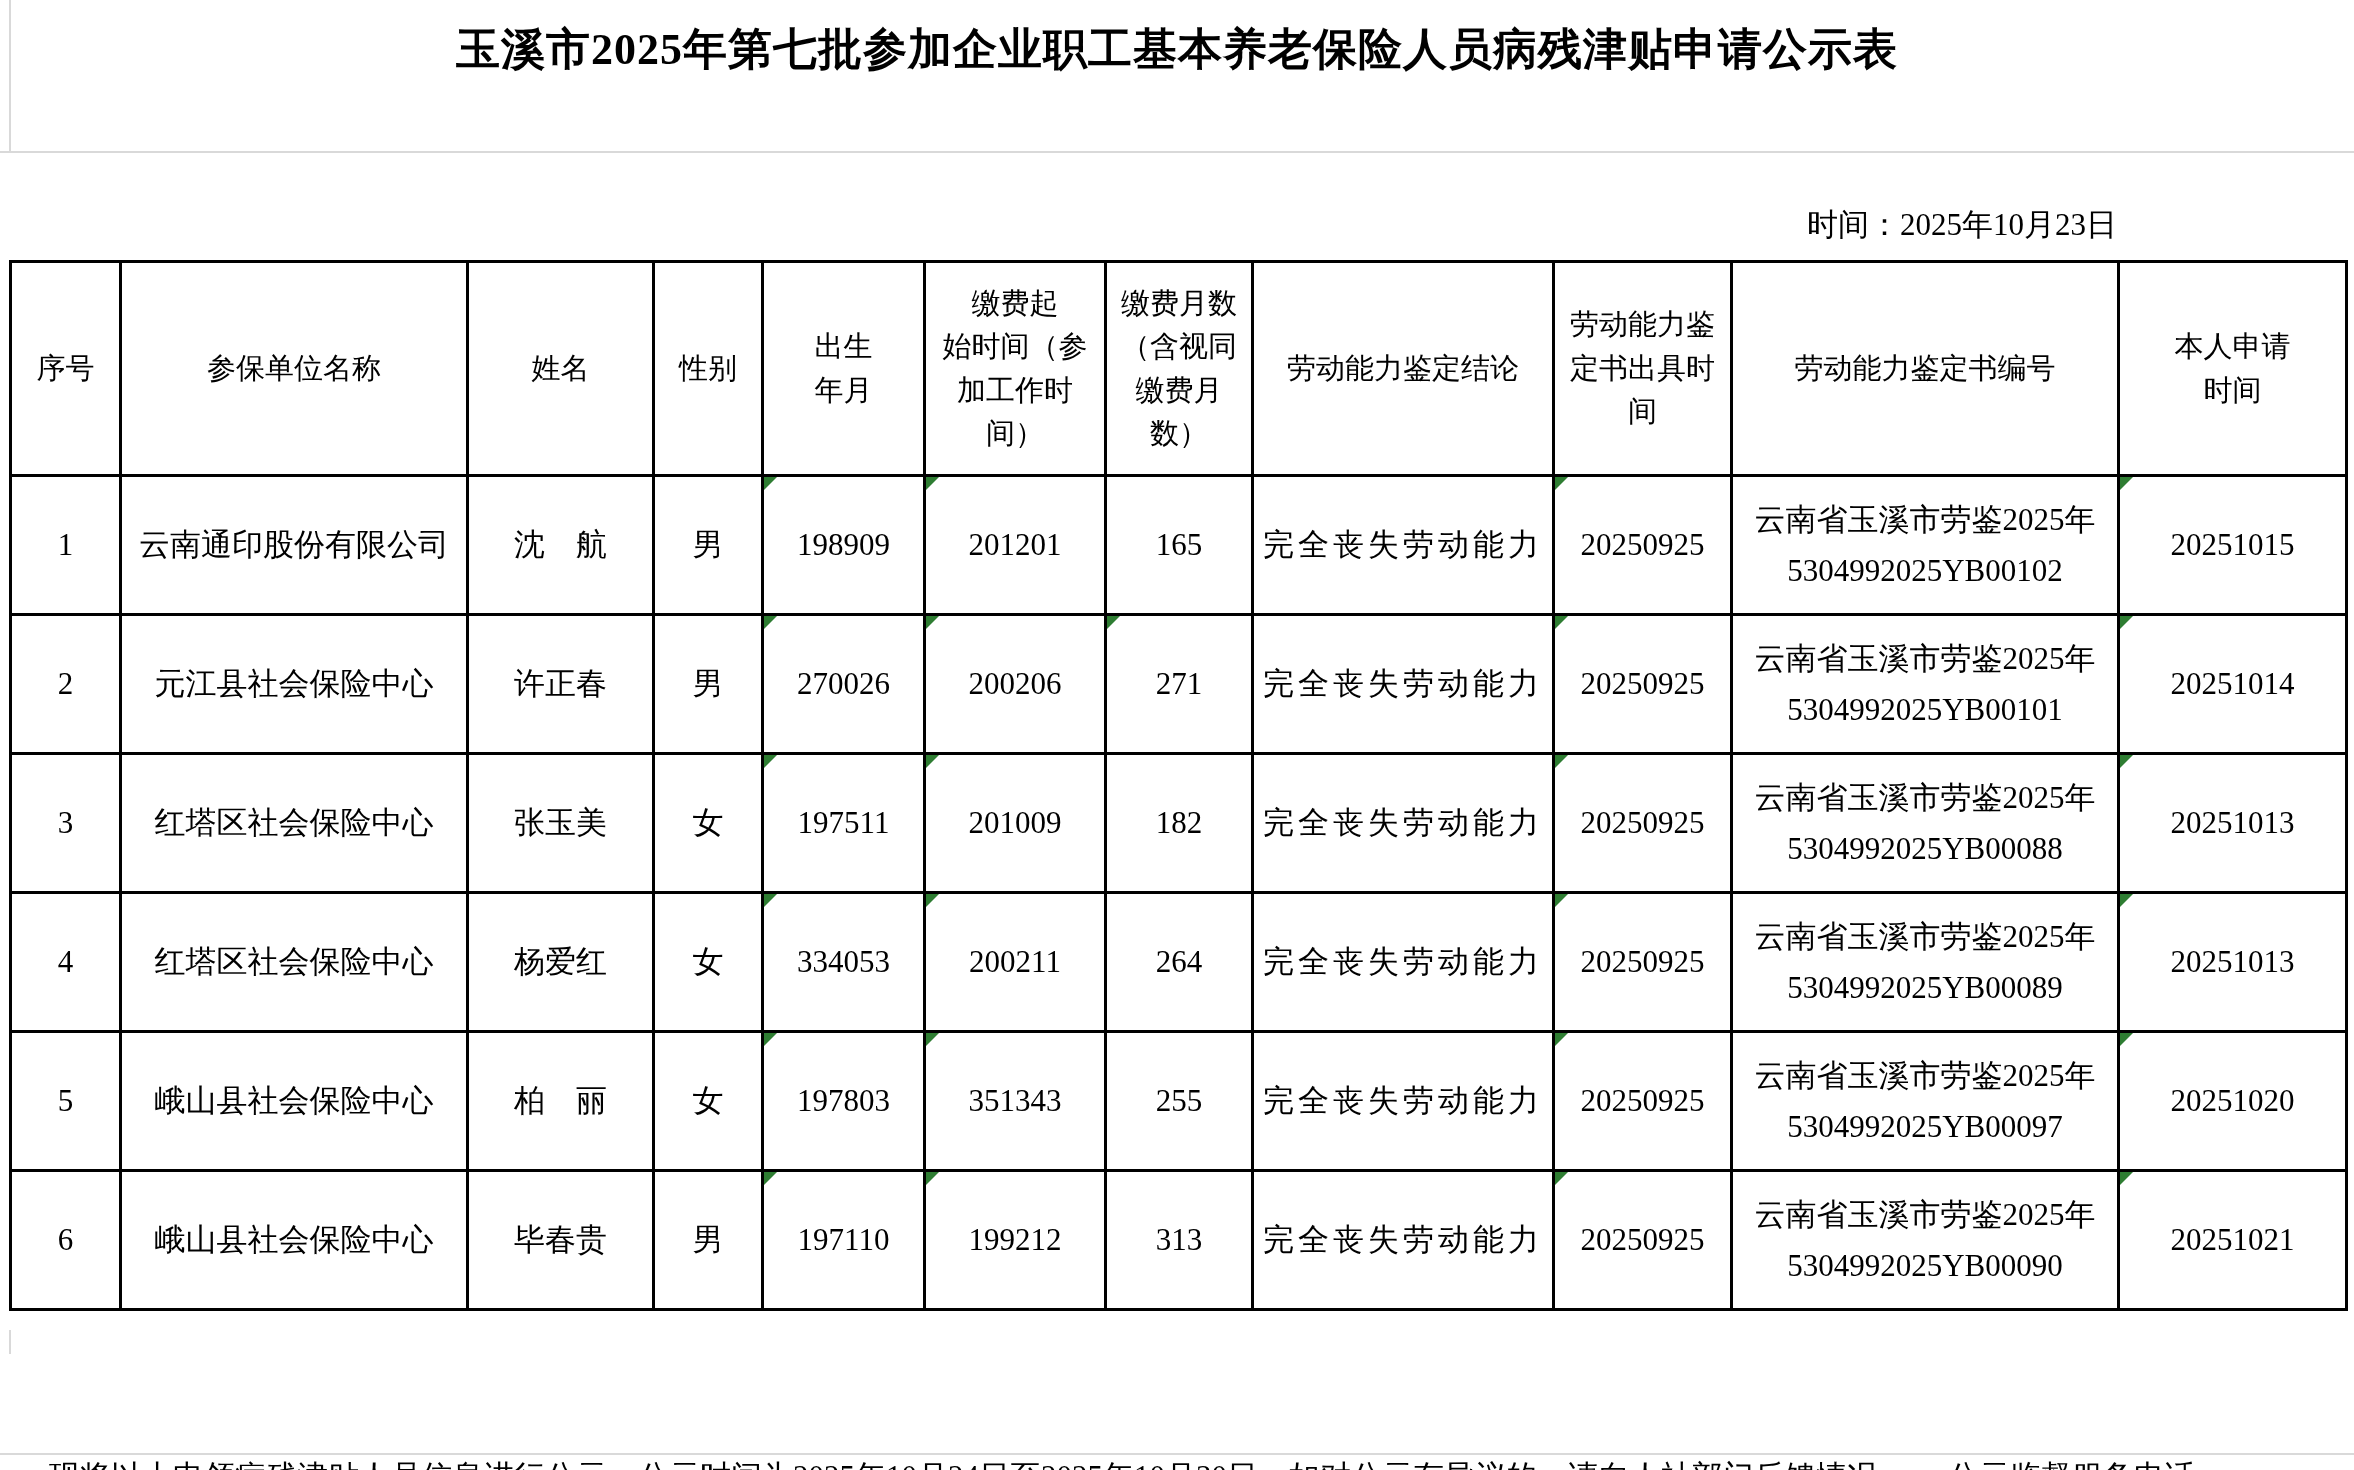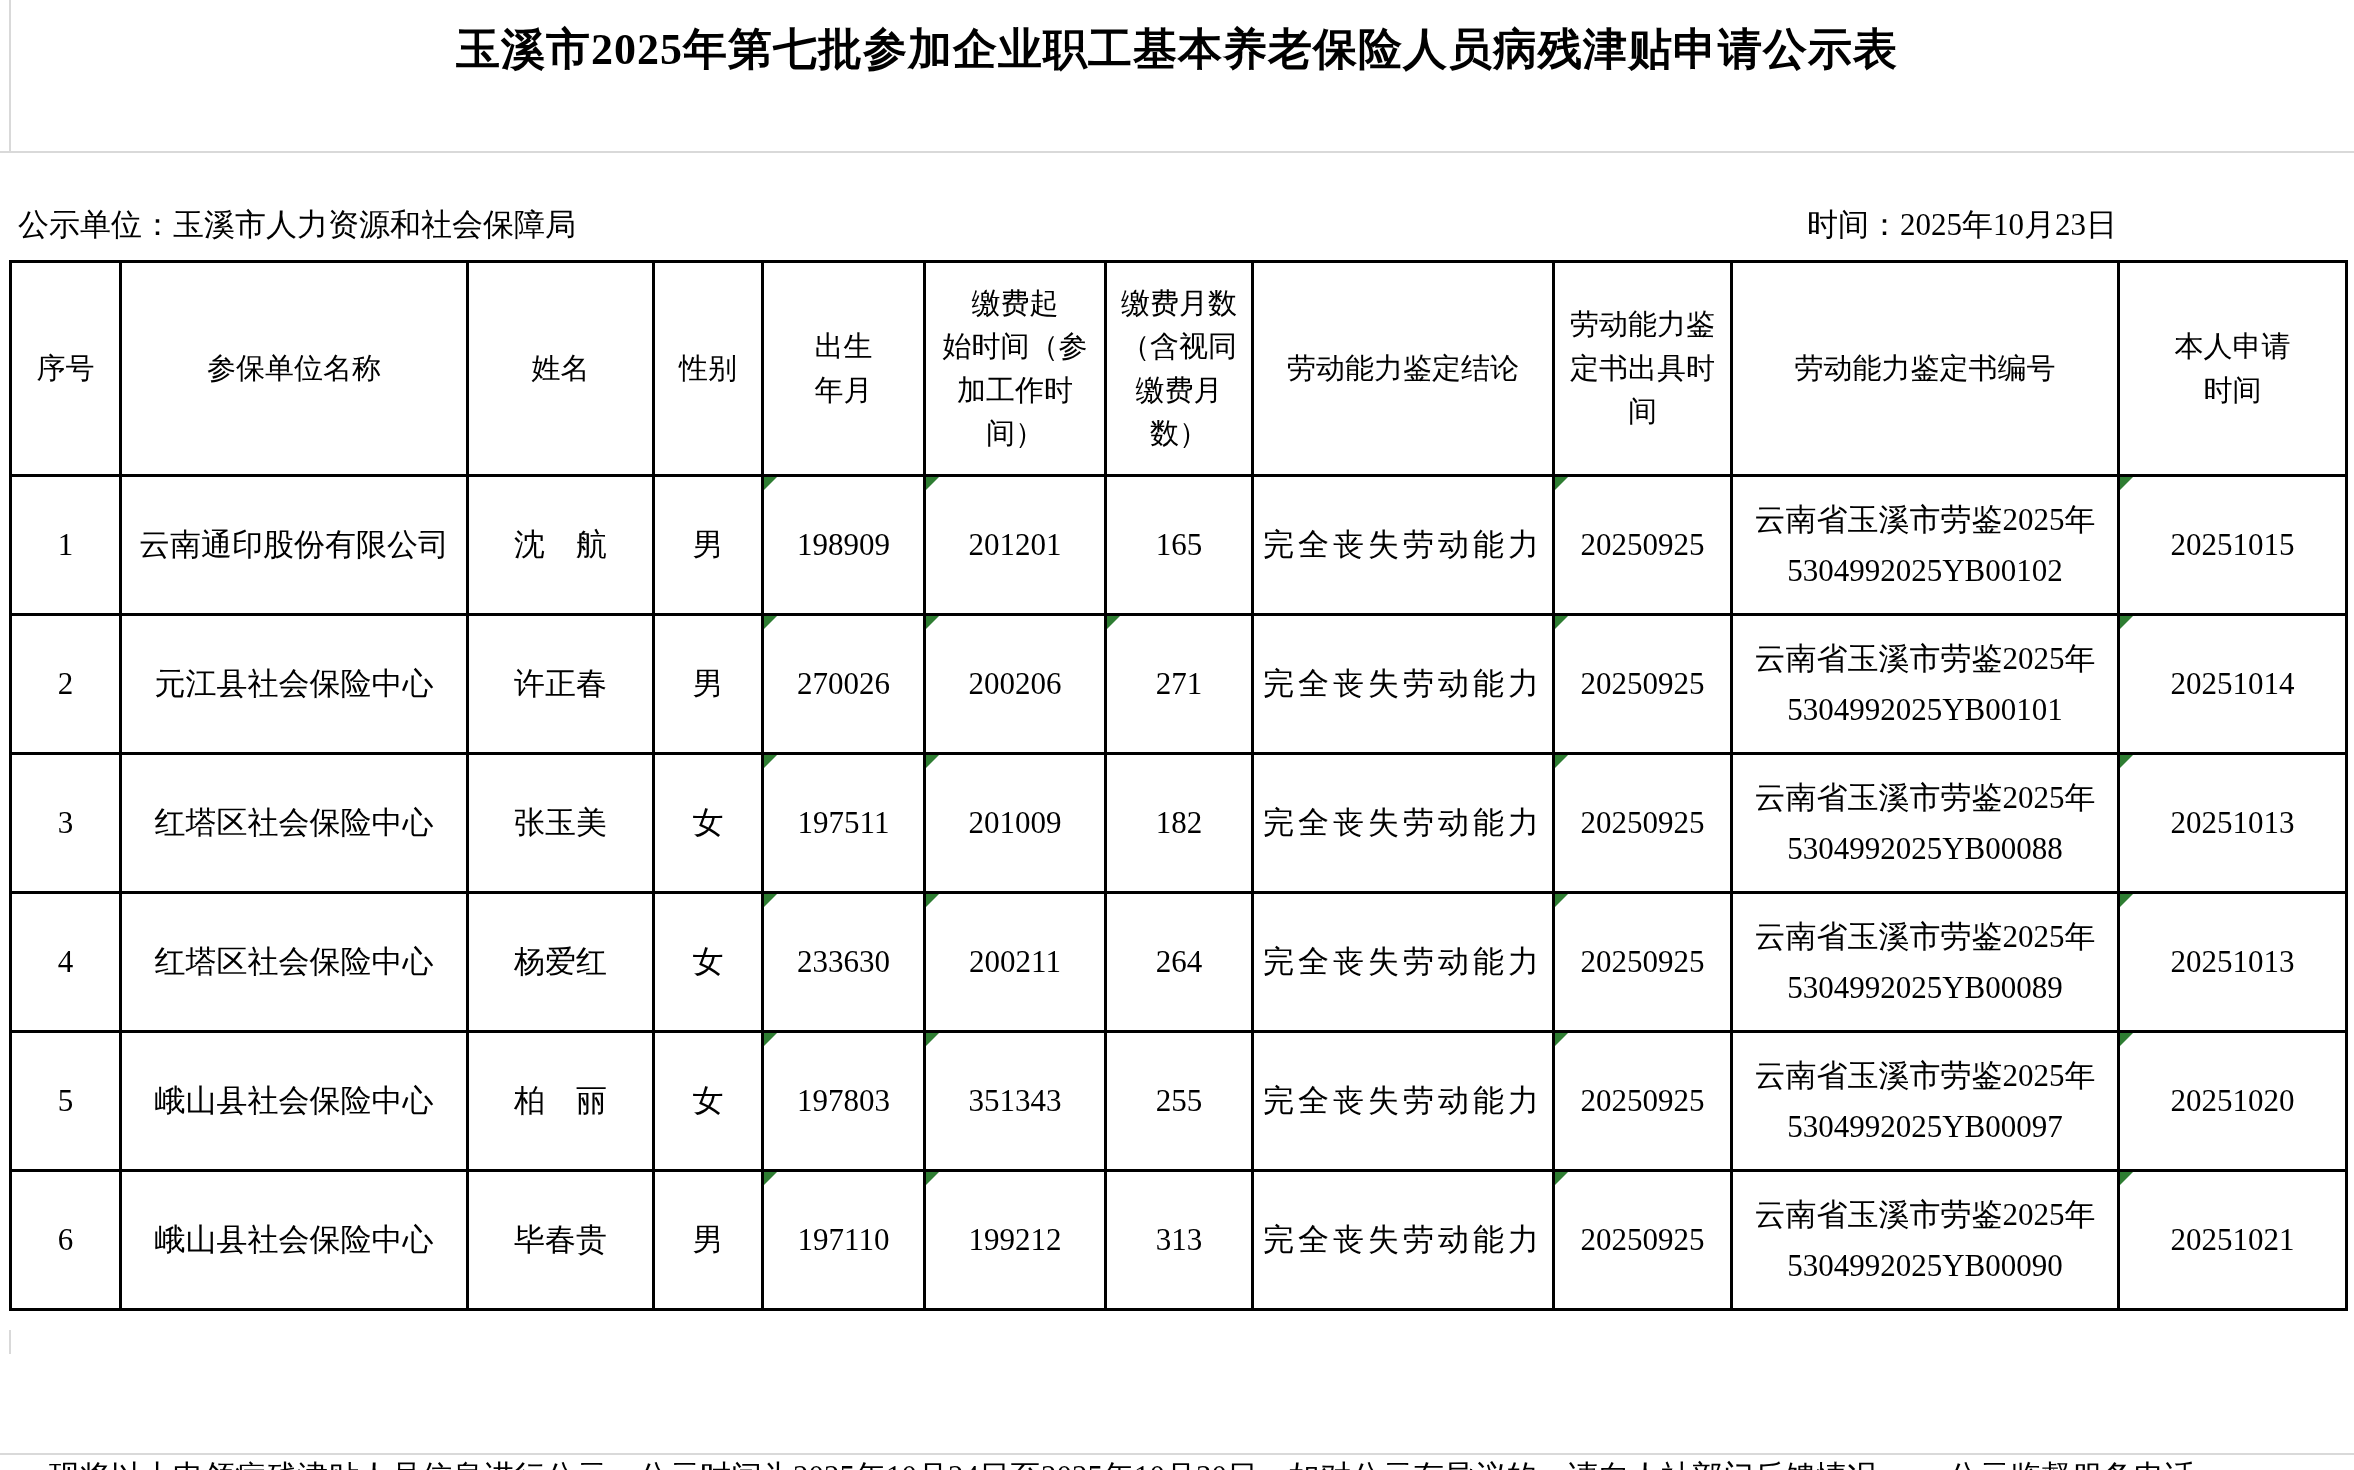--- a/index.html
+++ b/index.html
@@ -79,21 +79,20 @@
 <div class="hairline-v" style="left:9px;top:0;height:151px;"></div>
 <div class="hairline-h" style="left:0;top:151px;width:2354px;"></div>
 <div class="hairline-v" style="left:9px;top:1330px;height:24px;"></div>
 <div class="hairline-h" style="left:0;top:1453px;width:2354px;"></div>
 
 <div class="title-row">
   <div class="title">玉溪市2025年第七批参加企业职工基本养老保险人员病残津贴申请公示表</div>
 </div>
 
 <div class="meta-row">
-  <div class="meta-left">公示单位：玉溪市人力资源和社会保障局</div>
   <div class="meta-right">时间：2025年10月23日</div>
 </div>
 
 <table class="main">
   <colgroup>
       <col style="width: 110px;">
       <col style="width: 347px;">
       <col style="width: 186px;">
       <col style="width: 109px;">
       <col style="width: 162px;">
@@ -170,21 +169,21 @@
         <td class="flag">20250925</td>
         <td class="multiline">云南省玉溪市劳鉴2025年
 5304992025YB00088</td>
         <td class="flag">20251013</td>
       </tr>
       <tr>
         <td>4</td>
         <td>红塔区社会保险中心</td>
         <td>杨爱红</td>
         <td>女</td>
-        <td class="flag">233630</td>
+        <td class="flag">334053</td>
         <td class="flag">200211</td>
         <td>264</td>
         <td class="spaced">完全丧失劳动能力</td>
         <td class="flag">20250925</td>
         <td class="multiline">云南省玉溪市劳鉴2025年
 5304992025YB00089</td>
         <td class="flag">20251013</td>
       </tr>
       <tr>
         <td>5</td>

